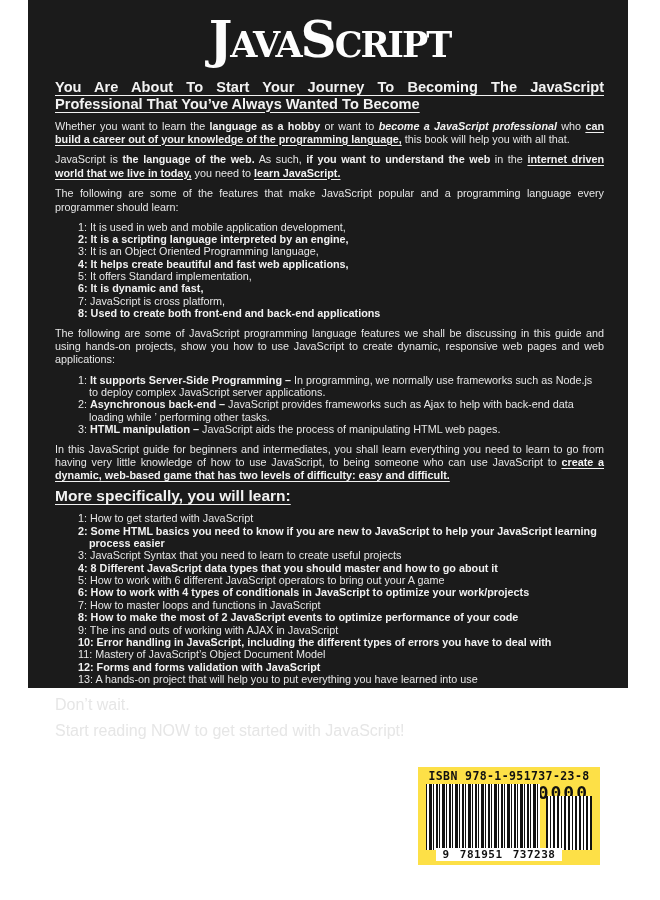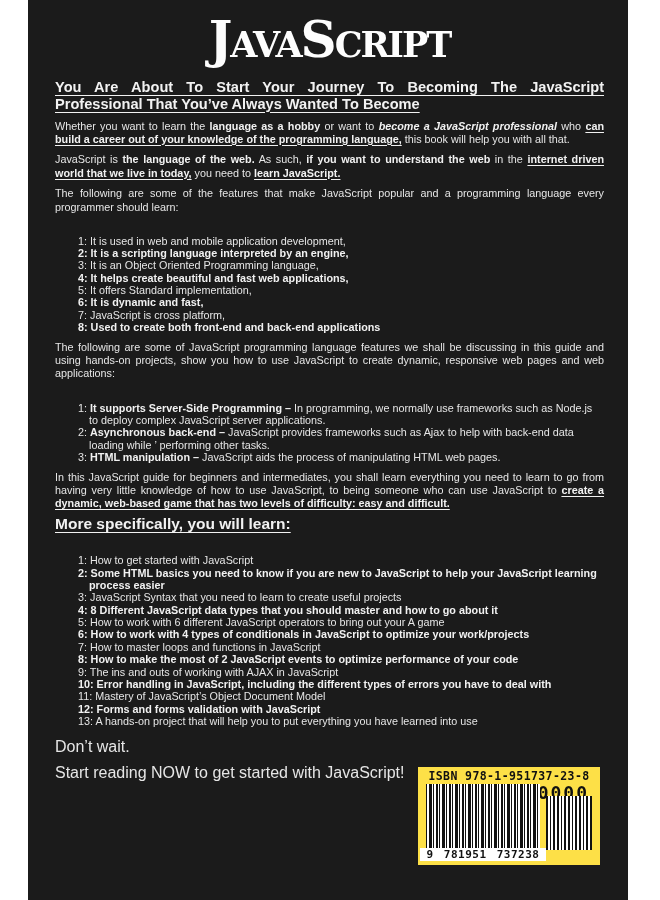--- a/index.html
+++ b/index.html
@@ -3,21 +3,21 @@
 <meta charset="utf-8">
 <style>
   html,body{margin:0;padding:0;}
   body{
     width:660px;height:900px;overflow:hidden;position:relative;
     background:#ffffff;
     font-family:"Liberation Sans", sans-serif;
   }
   .page{position:absolute;inset:0;background:#ffffff;}
   .cover{
-    position:absolute;left:28px;top:0;width:600px;height:900px;
+    position:absolute;left:28px;top:0;width:600px;height:688px;
     background:#1b1b1b;color:#e9e9e9;
     padding:0;box-sizing:border-box;
   }
   .inner{padding:0 24px 0 27px;}
   .title{
     margin-top:14px;
     text-align:center;
     font-family:"DejaVu Serif", serif;
     font-weight:700;
     font-variant:small-caps;
@@ -38,21 +38,21 @@
     color:#f2f2f2;
   }
   .content{font-size:10.8px;line-height:13.2px;color:#e6e6e6;}
   .content p{margin:7.5px 0 0;text-align:justify;}
   .content .h2{
     margin:4px 0 0;
     font-size:15.5px;line-height:19px;font-weight:bold;
     text-decoration:underline;text-underline-offset:3px;
     color:#f2f2f2;
   }
-  .content .list{margin:21px 0 0;line-height:12.35px;}
+  .content .list{margin:7px 0 0;line-height:12.35px;}
   .content .li{padding-left:34px;text-indent:-11px;}
   .b{font-weight:bold;color:#f1f1f1;}
   .u{text-decoration:underline;text-underline-offset:2px;}
   .i{font-style:italic;}
   .closing{margin:13px 0 0;font-size:16px;line-height:13px;color:#e6e6e6;}
   
   .barcode{
     position:absolute;left:390px;top:767px;width:182px;height:98px;
     background:#fde047;color:#111111;
   }
@@ -72,21 +72,21 @@
       #111 0 1px,#fff 1px 3px,#111 3px 6px,#fff 6px 7px,
       #111 7px 8px,#fff 8px 10px,#111 10px 12px,#fff 12px 13px);
   }
   .bars-supp{
     position:absolute;left:128px;top:29px;width:46px;height:54px;
     background:repeating-linear-gradient(90deg,
       #111 0 2px,#fff 2px 4px,#111 4px 5px,#fff 5px 7px,
       #111 7px 9px,#fff 9px 11px);
   }
   .digits{
-    position:absolute;left:2px;top:81px;width:126px;
+    position:absolute;left:18px;top:81px;width:126px;
     background:#ffffff;text-align:center;
     font-family:"DejaVu Sans Mono", monospace;
     font-weight:bold;font-size:11px;letter-spacing:0.5px;word-spacing:3px;
   }
 </style>
 </head>
 <body>
 
 <div class="page">
   <div class="cover">

